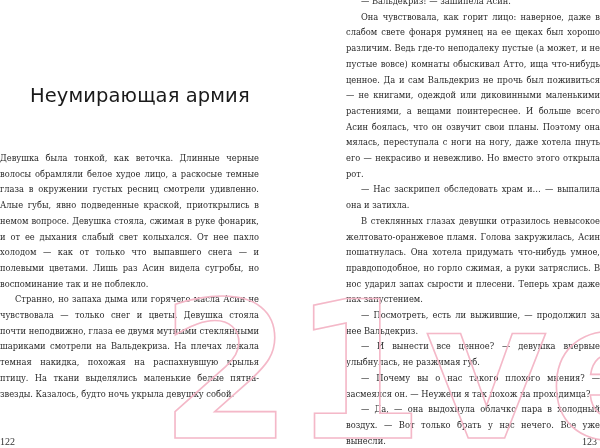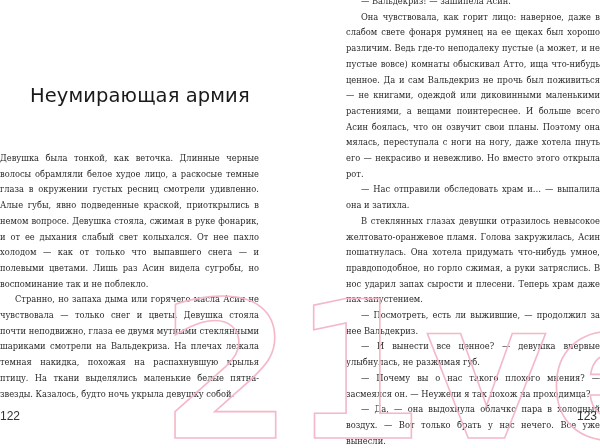--- a/index.html
+++ b/index.html
@@ -8,21 +8,21 @@
   .page { position: relative; width: 300px; height: 336px; box-sizing: border-box; }
   .page.left { padding: 0 10px 0 0; }
   .page.right { padding: 0 0 0 46px; }
   .chapter-title { position: absolute; left: 30px; top: 84px; font-family: "DejaVu Sans", sans-serif; font-size: 19.5px; letter-spacing: 0.1px; color: #1a1a1a; font-weight: normal; margin: 0; }
   .text { position: absolute; font-size: 8.3px; line-height: 15.7px; text-align: justify; }
   .left .text { left: 0; top: 151px; width: 259px; }
   .right .text { left: 46px; top: -6px; width: 254px; }
   .text p { margin: 0; text-indent: 0; }
   .text p.ind { text-indent: 15px; }
   .text p.cont { text-indent: 0; }
-  .folio { position: absolute; top: 409px; font-family: Liberation Sans, sans-serif; font-size: 12px; color: #333; }
+  .folio { position: absolute; top: 436px; font-family: Liberation Serif, serif; font-size: 10px; color: #333; }
   .left .folio { left: 0; }
   .right .folio { right: 3px; }
   .watermark { position: absolute; left: 160px; top: 288px; width: 440px; height: 160px; pointer-events: none; }
   .watermark svg { width: 100%; height: 100%; }
 </style>
 </head>
 <body>
 
 <div class="spread">
   <div class="page left">
@@ -32,21 +32,21 @@
       <p class="ind">Странно, но запаха дыма или горячего масла Асин не чувствовала — только снег и цветы. Девушка стояла почти неподвижно, глаза ее двумя мутными стеклянными шариками смотрели на Вальдекриза. На плечах лежала темная накидка, похожая на распахнувшую крылья птицу. На ткани выделялись маленькие белые пятна-звезды. Казалось, будто ночь укрыла девушку собой.</p>
 
     </div>
     <div class="folio">122</div>
   </div>
 
   <div class="page right">
     <div class="text">
       <p class="ind">— Вальдекриз! — зашипела Асин.</p>
       <p class="ind">Она чувствовала, как горит лицо: наверное, даже в слабом свете фонаря румянец на ее щеках был хорошо различим. Ведь где-то неподалеку пустые (а может, и не пустые вовсе) комнаты обыскивал Атто, ища что-нибудь ценное. Да и сам Вальдекриз не прочь был поживиться — не книгами, одеждой или диковинными маленькими растениями, а вещами поинтереснее. И больше всего Асин боялась, что он озвучит свои планы. Поэтому она мялась, переступала с ноги на ногу, даже хотела пнуть его — некрасиво и невежливо. Но вместо этого открыла рот.</p>
-      <p class="ind">— Нас отправили обследовать храм и… — выпалила она и затихла.</p>
+      <p class="ind">— Нас заскрипел обследовать храм и… — выпалила она и затихла.</p>
       <p class="ind">В стеклянных глазах девушки отразилось невысокое желтовато-оранжевое пламя. Голова закружилась, Асин пошатнулась. Она хотела придумать что-нибудь умное, правдоподобное, но горло сжимая, а руки затряслись. В нос ударил запах сырости и плесени. Теперь храм даже пах запустением.</p>
       <p class="ind">— Посмотреть, есть ли выжившие, — продолжил за нее Вальдекриз.</p>
       <p class="ind">— И вынести все ценное? — девушка впервые улыбнулась, не разжимая губ.</p>
       <p class="ind">— Почему вы о нас такого плохого мнения? — засмеялся он. — Неужели я так похож на проходимца?</p>
       <p class="ind">— Да, — она выдохнула облачко пара в холодный воздух. — Вот только брать у нас нечего. Все уже вынесли.</p>
 
     </div>
     <div class="folio">123</div>
   </div>
 </div>

